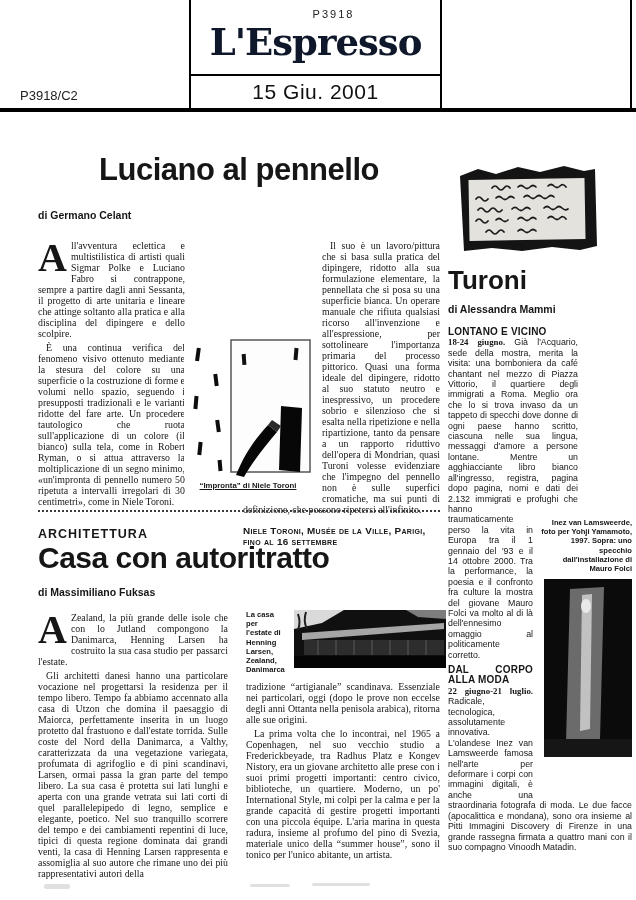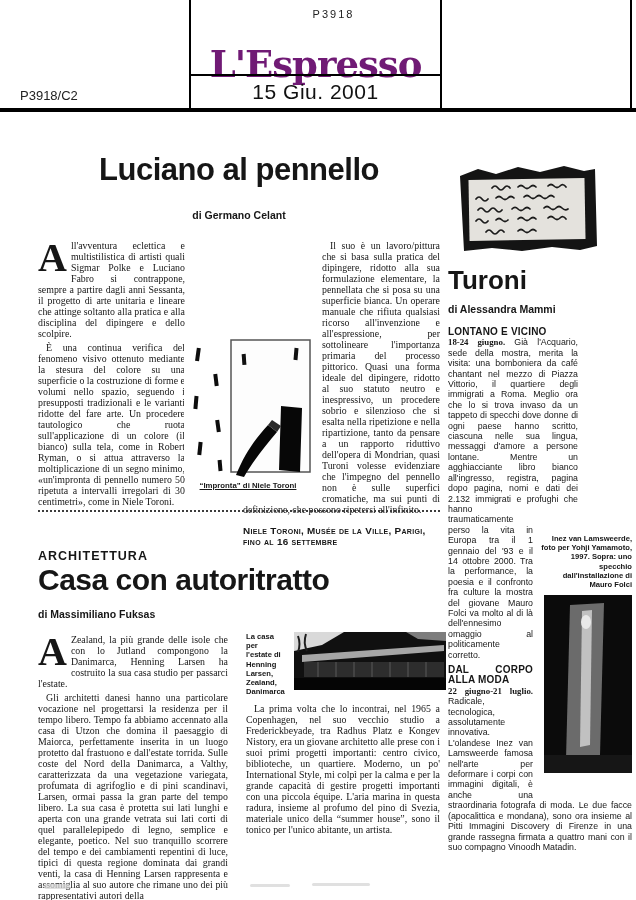--- a/index.html
+++ b/index.html
@@ -6,55 +6,55 @@
   html,body { width:636px; height:900px; }
   body { position:relative; background:#fff; color:#161616; overflow:hidden;
          font-family:"Liberation Serif", serif; }
   .abs { position:absolute; }
   .rule { background:#000; }
 
   
   .head-code { left:189px; top:8px; width:289px; text-align:center;
     font:11px "Liberation Sans", sans-serif; letter-spacing:2px; color:#222; }
   .masthead { left:189px; top:20px; width:253px; text-align:center;
-    font:bold 37px "DejaVu Serif", serif; letter-spacing:-1px; color:#701a75;margin-top:22px; }
+    font:bold 37px "DejaVu Serif", serif; letter-spacing:-1px; color:#0f172a; }
   .head-date { left:189px; top:80px; width:253px; text-align:center;
     font:21px "Liberation Sans", sans-serif; letter-spacing:.5px; color:#111; }
   .code-left { left:20px; top:88px;
     font:13px "Liberation Sans", sans-serif; color:#222; }
 
   
   .serif-body p { font-size:9.9px; line-height:11px; text-align:justify; }
   .dropcap { float:left; font:bold 40px/33px "Liberation Serif", serif;
     margin:1px 4px 0 0; }
   .byline { font:bold 10.5px "Liberation Sans", sans-serif; }
   .wrap-sp { display:block; }
 
   
   #pennello { left:38px; top:152px; width:402px; }
   #pennello .title { text-align:center;
     font:bold 31px "Liberation Sans", sans-serif; letter-spacing:-.5px; }
-  #pennello .byline { text-align:center; margin-top:21px; }
+  #pennello .byline { margin-top:21px; }
   #pennello .cols { display:flex; gap:8px; margin-top:19px; }
   #pennello .col { width:197px; }
   #pennello p.cont { margin-top:3px; text-indent:8px; }
   .sp-r { float:right; width:50px; height:152px; margin-top:104px; }
   .sp-l { float:left; width:79px; height:156px; margin-top:99px; }
   .credit { margin-top:10px; font:bold 8.2px/10.5px "Liberation Sans", sans-serif;
     font-variant:small-caps; letter-spacing:.3px; text-align:left !important; }
 
   #brush-img { left:184px; top:334px; width:128px; height:144px; background:#fff; }
   #brush-cap { left:178px; top:481px; width:140px; text-align:center;
     font:bold 7.8px "Liberation Sans", sans-serif;text-decoration:underline; }
 
   #dotted-rule { left:38px; top:510px; width:402px; height:0;
     border-top:2px dotted #3c3c3c; }
 
   
-  #arch { left:38px; top:549px; width:402px; }
+  #arch { left:38px; top:527px; width:402px; }
   #arch .kicker { font:bold 12.5px "Liberation Sans", sans-serif; letter-spacing:1px; }
   #arch .title { font:bold 30px "Liberation Sans", sans-serif;
     letter-spacing:-.5px; margin-top:0; }
   #arch .byline { margin-top:11px; }
   #arch .cols { display:flex; gap:18px; margin-top:14px; }
   #arch .c1 { width:190px; }
   #arch .c2 { width:194px; margin-top:-2px; }
   #arch p.cont { margin-top:3px; text-indent:8px; }
   #arch p.noind { text-indent:0; }
   .cap-photo-row { display:flex; gap:12px; margin-bottom:7px; }
@@ -66,21 +66,21 @@
     font-family:"Liberation Sans", sans-serif; }
   .tablet { margin-left:4px; width:150px; height:98px; }
   .ab-title { margin-top:7px; font:bold 26px "Liberation Sans", sans-serif; }
   .ab-byline { margin-top:7px; font-weight:bold; font-size:10.5px; }
   .ab-flow { margin-top:12px; font-size:8.8px; line-height:10.4px; text-align:justify; }
   .ab-flow h4 { font-size:10px; line-height:10.4px; letter-spacing:.2px; }
   .ab-flow p { margin-bottom:5px; }
   .ab-sp1 { float:right; width:54px; height:181px; }
   .ab-inset { float:right; clear:right; width:94px; height:284px;
     margin-left:5px; padding-top:10px; }
-  .inez-cap { text-align:right; font:bold 7.6px/9.2px "Liberation Sans", sans-serif;margin-top:16px; }
+  .inez-cap { text-align:right; font:bold 7.6px/9.2px "Liberation Sans", sans-serif; }
   .inez-ph { margin:6px 0 0 auto; width:88px; height:178px; }
   .ab-lead { font-weight:bold;font-family:Liberation Serif, serif; }
 
   
   .smudge { background:#d6d6d6; opacity:.75; border-radius:2px; }
 </style>
 </head>
 <body>
 
 <div class="abs rule" style="left:189px;top:0;width:2px;height:109px"></div>
@@ -156,20 +156,21 @@
                 <line x1="78" y1="30" x2="78" y2="45"></line>
               <line x1="96" y1="30" x2="96" y2="45"></line>
                 <line x1="114" y1="30" x2="114" y2="45"></line>
               <line x1="132" y1="30" x2="132" y2="45"></line>
             </g>
             <rect y="46" width="152" height="12" fill="#050505"></rect>
             <path d="M4,4 q3,8 0,16 M12,2 q-3,9 1,17" stroke="#1e1e1e" stroke-width="2" fill="none"></path>
           </svg>
         </div>
       </div>
+      <p class="noind">tradizione “artigianale” scandinava. Essenziale nei particolari, oggi (dopo le prove non eccelse degli anni Ottanta nella penisola arabica), ritorna alle sue origini.</p>
       <p class="cont">La prima volta che lo incontrai, nel 1965 a Copenhagen, nel suo vecchio studio a Frederickbeyade, tra Radhus Platz e Kongev Nistory, era un giovane architetto alle prese con i suoi primi progetti importanti: centro civico, biblioteche, un quartiere. Moderno, un po' International Style, mi colpì per la calma e per la grande capacità di gestire progetti importanti con una piccola équipe. L'aria marina in questa radura, insieme al profumo del pino di Svezia, materiale unico della “summer house”, sono il tonico per l'unico abitante, un artista.</p>
     </div>
   </div>
 </div>
 
 <div class="abs" id="artbox">
   <div class="tablet">
     <svg width="150" height="98" viewBox="0 0 150 98">
       <path d="M8,16 L26,9 L44,14 L66,7 L88,12 L112,6 L132,11 L143,9 L145,86 L128,90 L100,87 L70,91 L40,88 L12,91 Z" fill="#141414"></path>
       <rect x="17" y="19" width="116" height="61" fill="#e4e2dd" transform="rotate(-1 75 49)"></rect>

